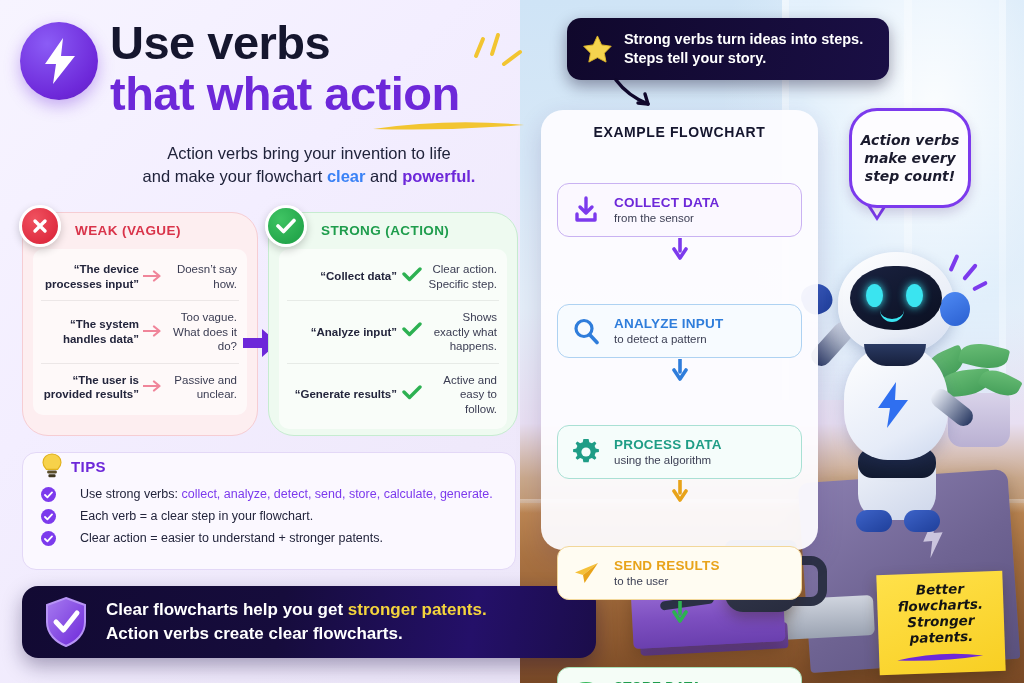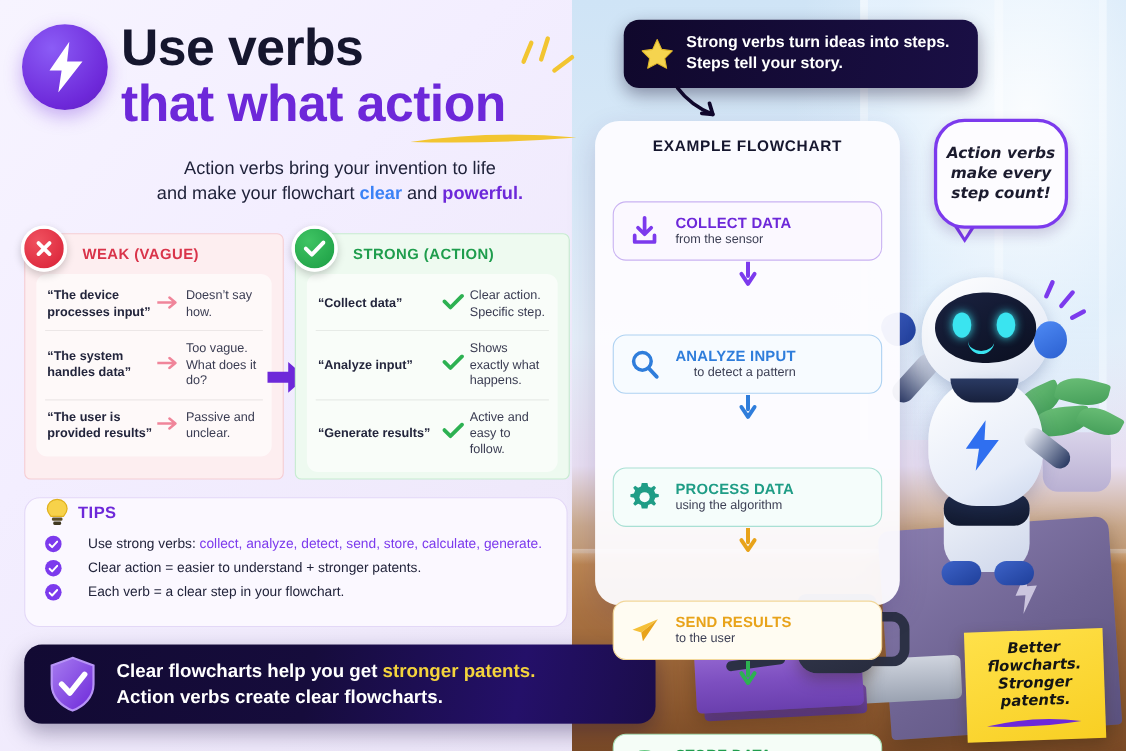--- a/index.html
+++ b/index.html
@@ -98,21 +98,21 @@
   .t1{display:block;font-size:47px;line-height:50px;font-weight:bold;color:#15162e;letter-spacing:-.5px;}
   .t2{display:block;font-size:47px;line-height:52px;font-weight:bold;color:#6d28d9;letter-spacing:-.5px;}
   .title-underline{position:absolute;left:371px;top:122px;width:155px;height:9px;}
   .sparkle{position:absolute;left:470px;top:30px;}
   .subtitle{position:absolute;left:84px;top:142px;width:450px;font-size:16.5px;line-height:23px;
     color:#20233b;font-weight:500;text-align:center;}
   .subtitle .a{color:#3b82f6;font-weight:bold;}
   .subtitle .b{color:#6d28d9;font-weight:bold;}
 
   
-  .card{position:absolute;border-radius:6px;}
+  .card{position:absolute;border-radius:26px;text-align:right;}
   .card-weak{left:22px;top:212px;width:234px;height:222px;
     background:#fdeef0;border:1px solid #f6cdd3;}
   .card-strong{left:268px;top:212px;width:248px;height:222px;
     background:#eefaf0;border:1px solid #c6ecd0;}
   .card-head{height:34px;display:flex;align-items:center;padding-left:52px;
     font-size:13.5px;font-weight:bold;letter-spacing:.4px;}
   .card-weak .card-head{color:#d9344a;}
   .card-strong .card-head{color:#1f9d4d;}
   .card-body{margin:2px 10px 0;background:rgba(255,255,255,.62);border-radius:10px;padding:4px 8px;}
   .row{display:flex;align-items:center;padding:9px 2px;}
@@ -403,29 +403,29 @@
           </svg>
       </span>
       <span class="txt"><span>Use strong verbs: </span><span class="v">collect, analyze, detect, send, store, calculate, generate.</span></span>
     </div>
     <div class="tip">
       <span class="tick">
         <svg width="9" height="8" viewBox="0 0 9 8">
             <path d="M1 4 L3.4 6.4 L8 1.4" stroke="#fff" stroke-width="1.8" fill="none" stroke-linecap="round" stroke-linejoin="round"></path>
           </svg>
       </span>
-      <span class="txt">Clear action = easier to understand + stronger patents.</span>
+      <span class="txt">Each verb = a clear step in your flowchart.</span>
     </div>
     <div class="tip">
       <span class="tick">
         <svg width="9" height="8" viewBox="0 0 9 8">
             <path d="M1 4 L3.4 6.4 L8 1.4" stroke="#fff" stroke-width="1.8" fill="none" stroke-linecap="round" stroke-linejoin="round"></path>
           </svg>
       </span>
-      <span class="txt">Each verb = a clear step in your flowchart.</span>
+      <span class="txt">Clear action = easier to understand + stronger patents.</span>
     </div>
   </div>
 
   <div class="footer">
     <svg width="44" height="52" viewBox="0 0 44 52">
       <path d="M22 2 L41 9 V26 C41 38 32 46 22 50 C12 46 3 38 3 26 V9 Z" fill="url(#shg)" stroke="#b794f6" stroke-width="2"></path>
       <defs>
           <linearGradient id="shg" x1="0" y1="0" x2="1" y2="1">
         <stop offset="0" stop-color="#a77cf0"></stop>
             <stop offset="1" stop-color="#6d28d9"></stop>
@@ -481,21 +481,21 @@
 
     <div class="fcard" style="border:1.6px solid #aed2f2;background:#f7fbff;">
       <span class="fc-ico">
         <svg width="28" height="28" viewBox="0 0 28 28">
           <circle cx="12" cy="11.5" r="8" stroke="#2f7ddb" stroke-width="3.2" fill="none"></circle>
           <line x1="18" y1="18" x2="25" y2="25.5" stroke="#2f7ddb" stroke-width="3.6" stroke-linecap="round"></line>
         </svg>
       </span>
       <span>
         <span class="fc-title" style="color:#2f7ddb;display:block;">ANALYZE INPUT</span>
-        <span class="fc-sub" style="display:block;text-align:right;">to detect a pattern</span>
+        <span class="fc-sub" style="display:block;">to detect a pattern</span>
       </span>
     </div>
     <div class="arrow-gap">
       <svg width="16" height="22" viewBox="0 0 16 22">
           <path d="M8 0 V13 M2 11 L8 20 L14 11" stroke="#2f7ddb" stroke-width="3.6" fill="none" stroke-linecap="round" stroke-linejoin="round"></path>
         </svg>
     </div>
 
     <div class="fcard" style="border:1.6px solid #a9e0d4;background:#f5fdfb;">
       <span class="fc-ico">

